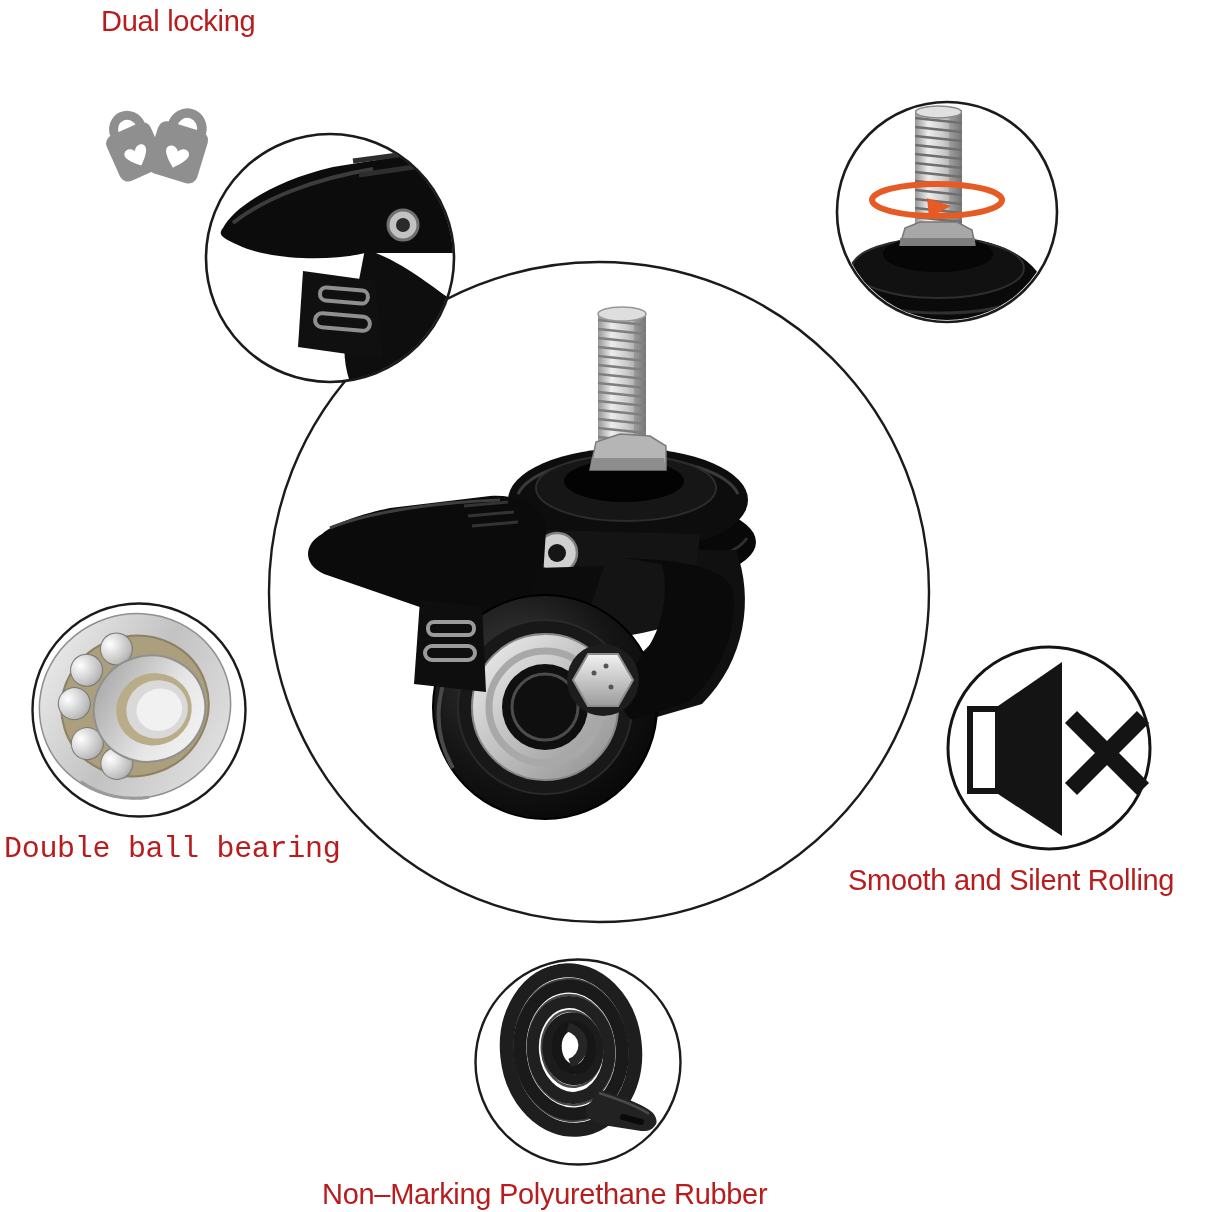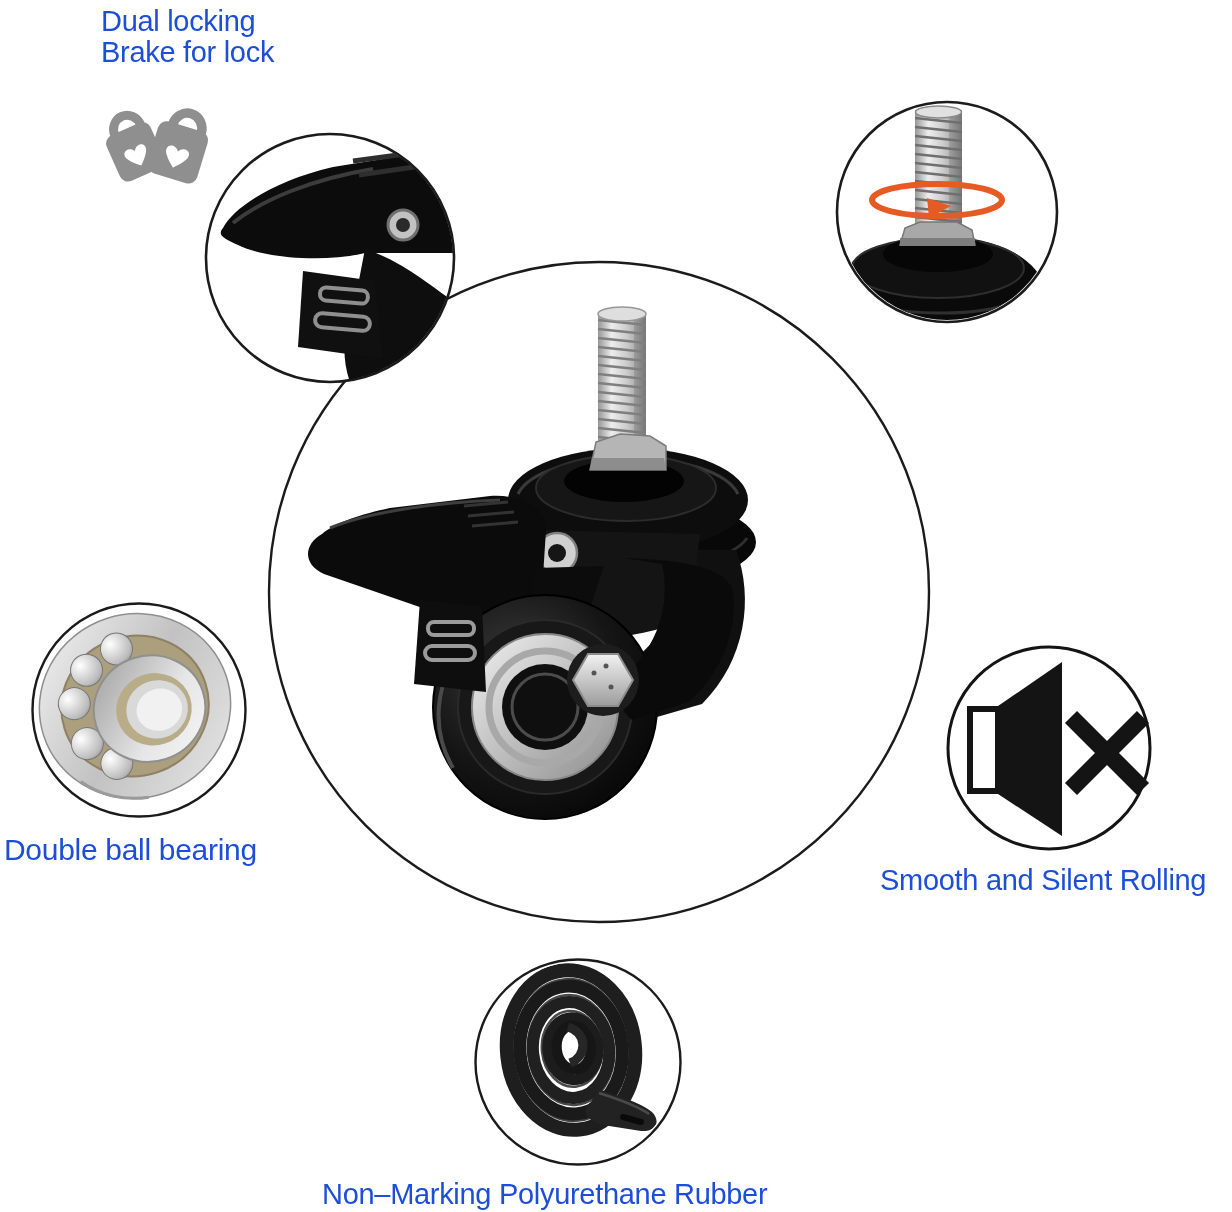--- a/index.html
+++ b/index.html
@@ -2,32 +2,31 @@
 <html><head>
 <meta charset="utf-8">
 <style>
   html,body{margin:0;padding:0;background:#ffffff;}
   #stage{
     position:relative;width:1232px;height:1212px;background:#ffffff;overflow:hidden;
     font-family:"Liberation Sans",sans-serif;
   }
   .abs{position:absolute;}
   .cap{
-    position:absolute;color:#1d4ed8;font-size:29px;line-height:31px;
+    position:absolute;color:#b91c1c;font-size:29px;line-height:31px;
     letter-spacing:-0.3px;white-space:nowrap;font-weight:400;
   }
 </style>
 </head>
 <body>
 
 <div id="stage">
 
   <div class="cap" style="left:101px;top:6px;">
     <div>Dual locking</div>
-    <div>Brake for lock</div>
   </div>
 
 
   <svg class="abs" style="left:96px;top:98px;" width="126" height="92" viewBox="0 0 126 92">
     <g transform="translate(34,42) rotate(-24)">
       <path d="M -12,-10 a 14,15 0 0 1 28,0" fill="none" stroke="#8f8f8f" stroke-width="9"></path>
       <rect x="-24" y="-12" width="48" height="50" rx="9" fill="#8f8f8f"></rect>
       <path d="M 0,8 c -5,-8 -15,-3 -10,5 c 3,5 7,8 10,11 c 3,-3 7,-6 10,-11 c 5,-8 -5,-13 -10,-5 z" transform="translate(0,4)" fill="#ffffff"></path>
     </g>
     <g transform="translate(86,40) rotate(17)">
@@ -232,19 +231,19 @@
         <ellipse cx="100" cy="92" rx="25" ry="31" fill="none" stroke="#1c1c1c" stroke-width="11"></ellipse>
         <ellipse cx="101" cy="91" rx="17" ry="22" fill="none" stroke="#161616" stroke-width="10"></ellipse>
       </g>
       <path d="M 95,70 C 115,76 114,100 97,106" fill="none" stroke="#262626" stroke-width="9"></path>
       <path d="M 125,132 C 150,140 172,148 180,156 C 188,166 182,175 168,174 L 130,168 C 112,164 108,152 118,145 Z" fill="#222222"></path>
       <path d="M 150,160 L 168,165" stroke="#0a0a0a" stroke-width="6" stroke-linecap="round"></path>
       <path d="M 126,136 C 148,143 166,150 176,157" fill="none" stroke="#4a4a4a" stroke-width="2.5"></path>
     </g>
   </svg>
 
-  <div class="cap" style="left:4px;top:834px;font-size:30px;">Double ball bearing</div>
-
-  <div class="cap" style="left:880px;top:865px;">Smooth and Silent Rolling</div>
+  <div class="cap" style="left:4px;top:834px;font-size:30px;font-family:Liberation Mono, monospace;">Double ball bearing</div>
+
+  <div class="cap" style="left:848px;top:865px;">Smooth and Silent Rolling</div>
 
   <div class="cap" style="left:322px;top:1179px;">Non–Marking Polyurethane Rubber</div>
 
 </div>
 
 </body></html>

